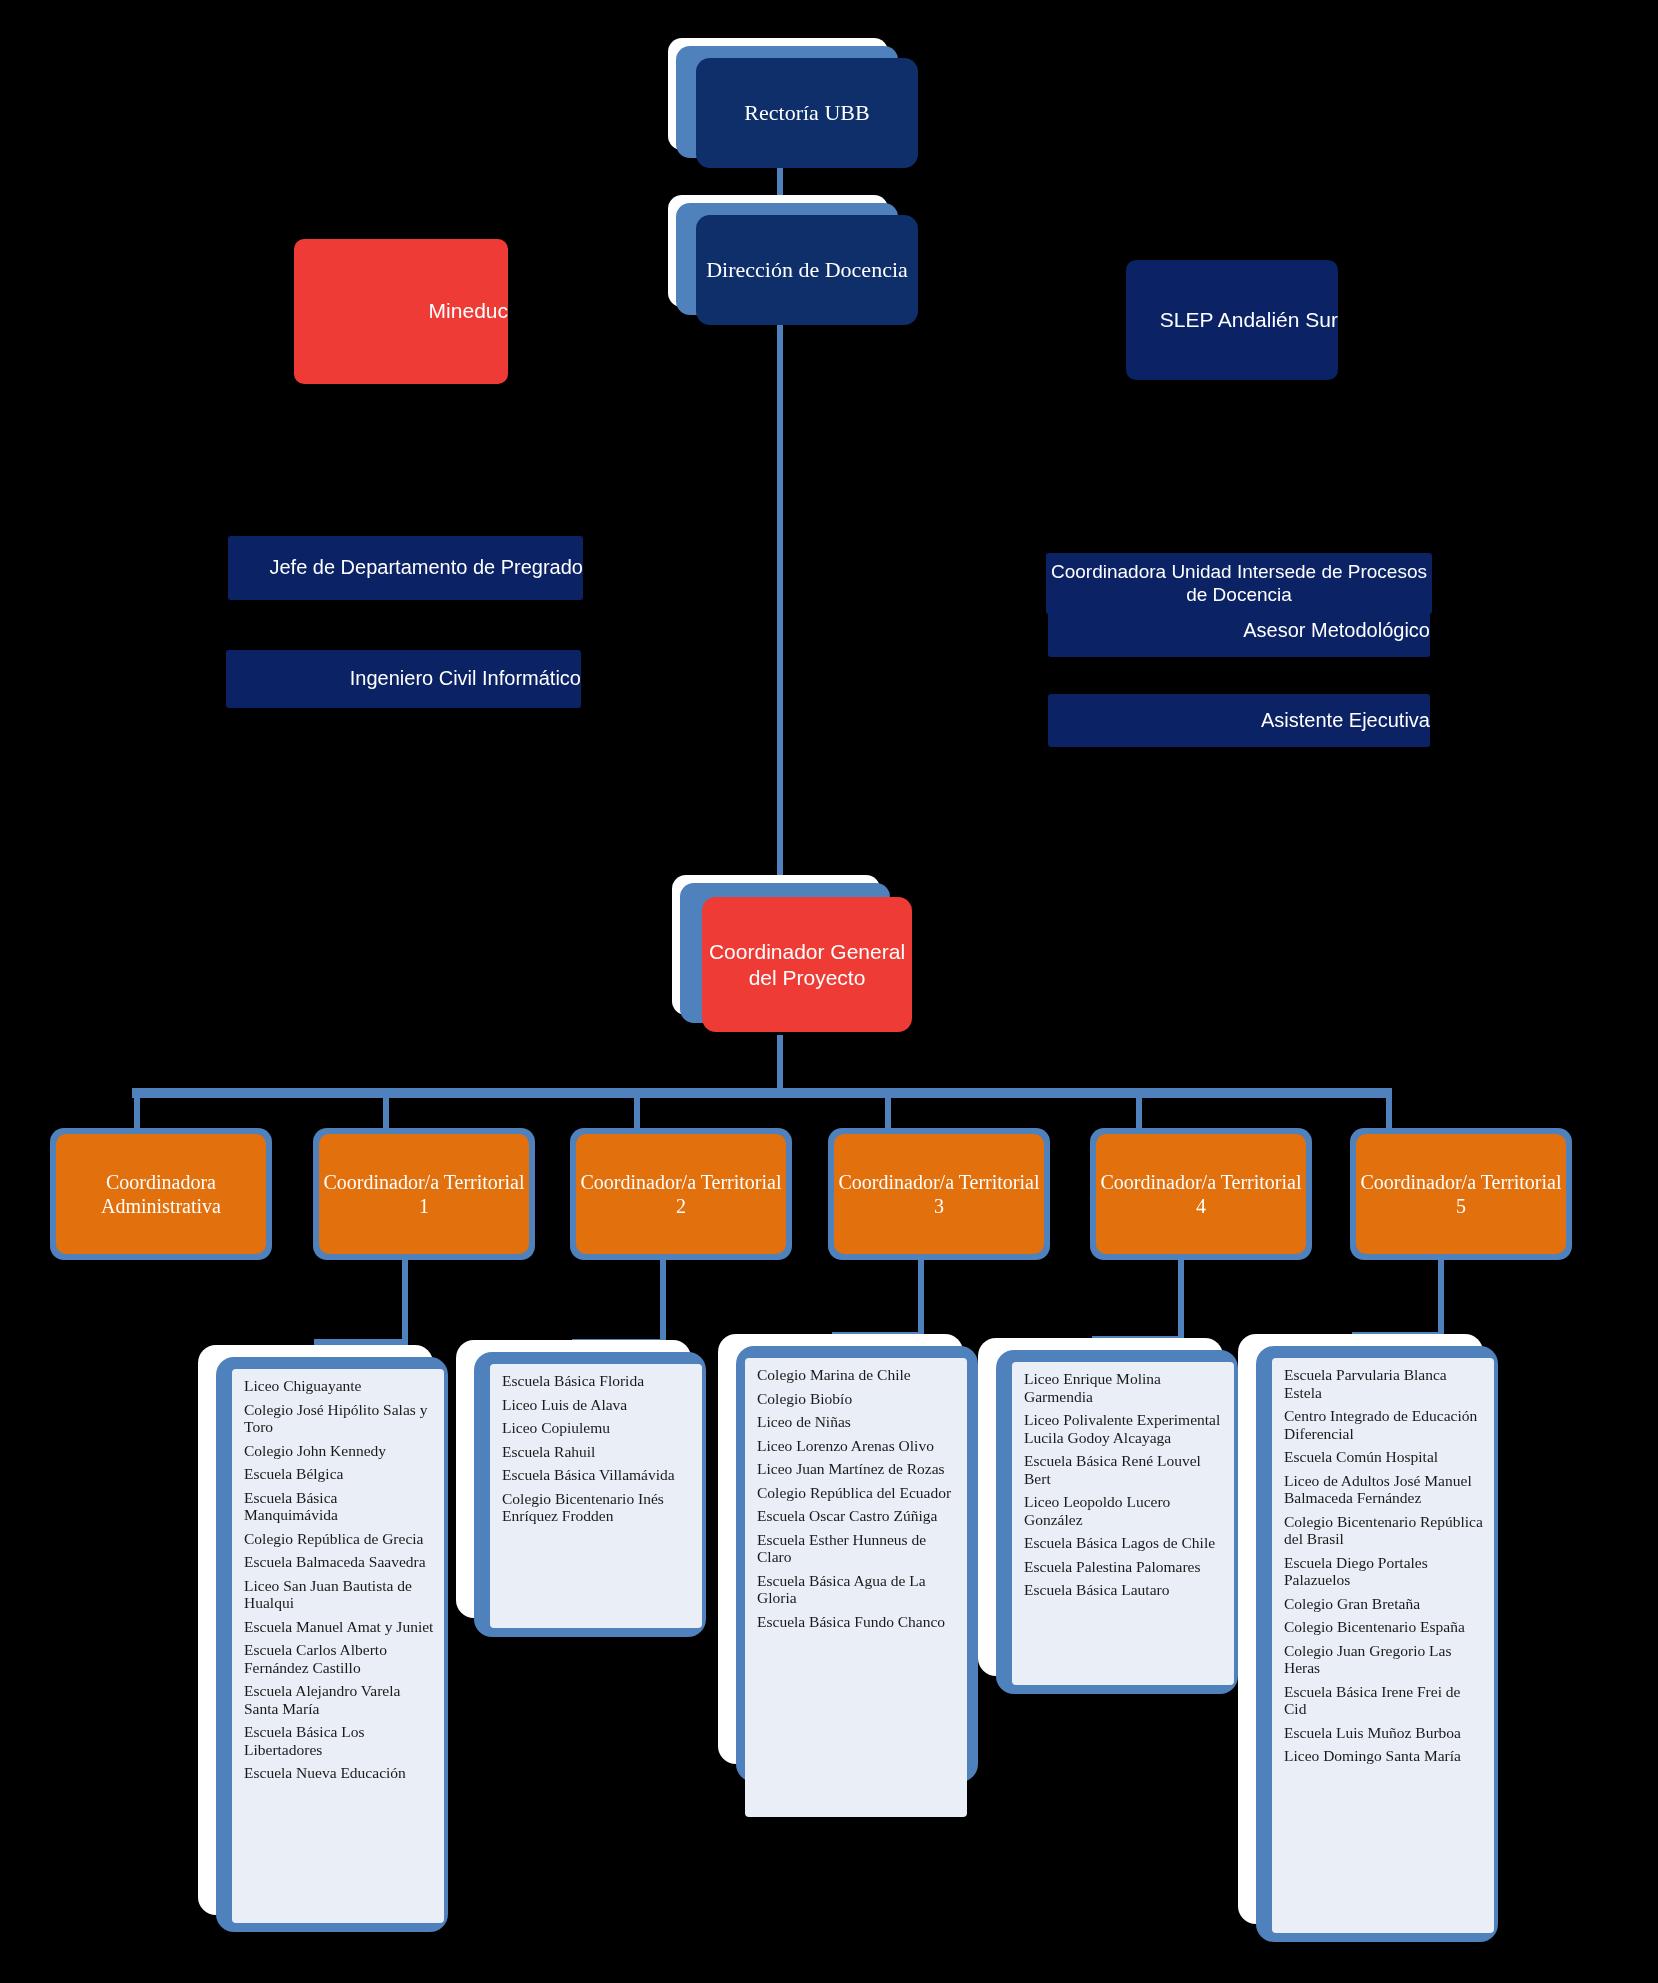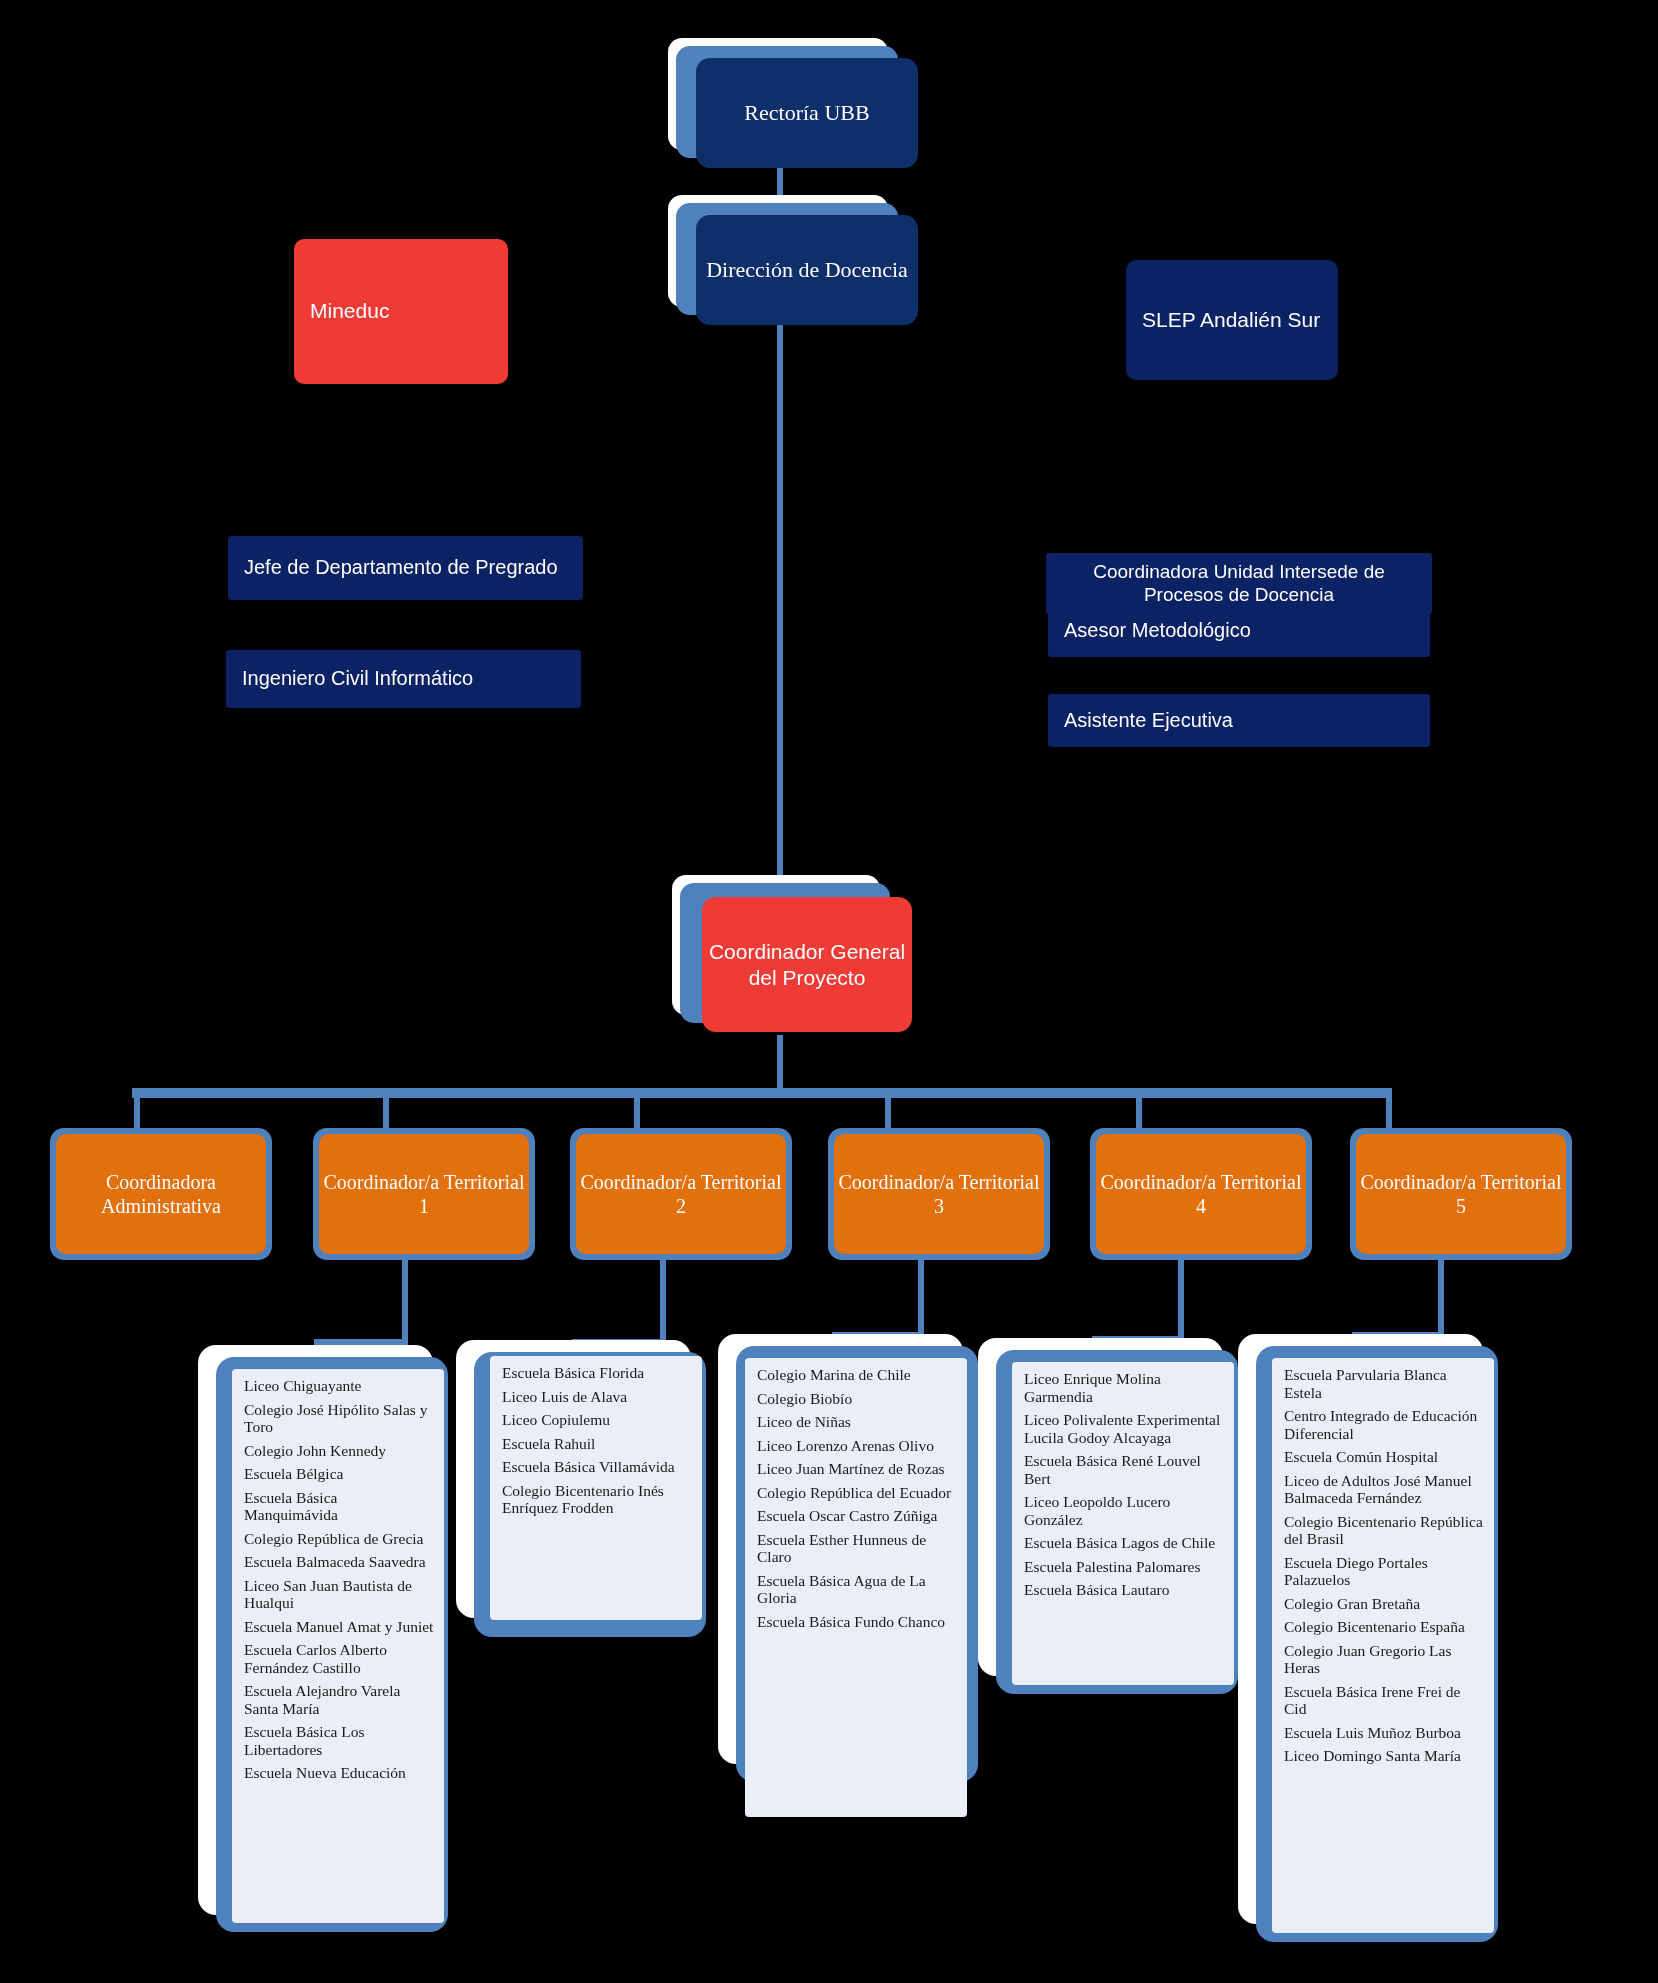--- a/index.html
+++ b/index.html
@@ -50,27 +50,27 @@
     color: #ffffff;
   }
 
   
   .flatbox {
     position: absolute;
     background: #0b2265;
     color: #ffffff;
     display: flex;
     align-items: center;
-    justify-content: flex-start;
+    justify-content: flex-end;
     text-align: center;
     border-radius: 6px;
     font-family: "Liberation Sans", "DejaVu Sans", sans-serif;
     line-height: 1.18;
     box-sizing: border-box;
-    padding: 4px 16px;
+    padding: 4px 0;
   }
   .flatbox.red {
     background: #ef3b36;
     border-radius: 10px;
   }
   .flatbox.sharp { border-radius: 3px; }
 
   
   .orangebox {
     position: absolute;
@@ -271,21 +271,21 @@
         <li>Escuela Alejandro Varela Santa María</li>
         <li>Escuela Básica Los Libertadores</li>
         <li>Escuela Nueva Educación</li>
       </ul>
     </div>
   </div>
 
   <div class="listcard" style="left:456px; top:1340px; width:265px; height:300px;">
     <div class="lc-white" style="width:235px; height:278px;"></div>
     <div class="lc-blue" style="left:18px; top:12px; width:232px; height:285px;"></div>
-    <div class="lc-body" style="left:34px; top:16px; width:212px; height:264px;">
+    <div class="lc-body" style="left:34px; top:24px; width:212px; height:264px;">
       <ul>
         <li>Escuela Básica Florida</li>
         <li>Liceo Luis de Alava</li>
         <li>Liceo Copiulemu</li>
         <li>Escuela Rahuil</li>
         <li>Escuela Básica Villamávida</li>
         <li>Colegio Bicentenario Inés Enríquez Frodden</li>
       </ul>
     </div>
   </div>

